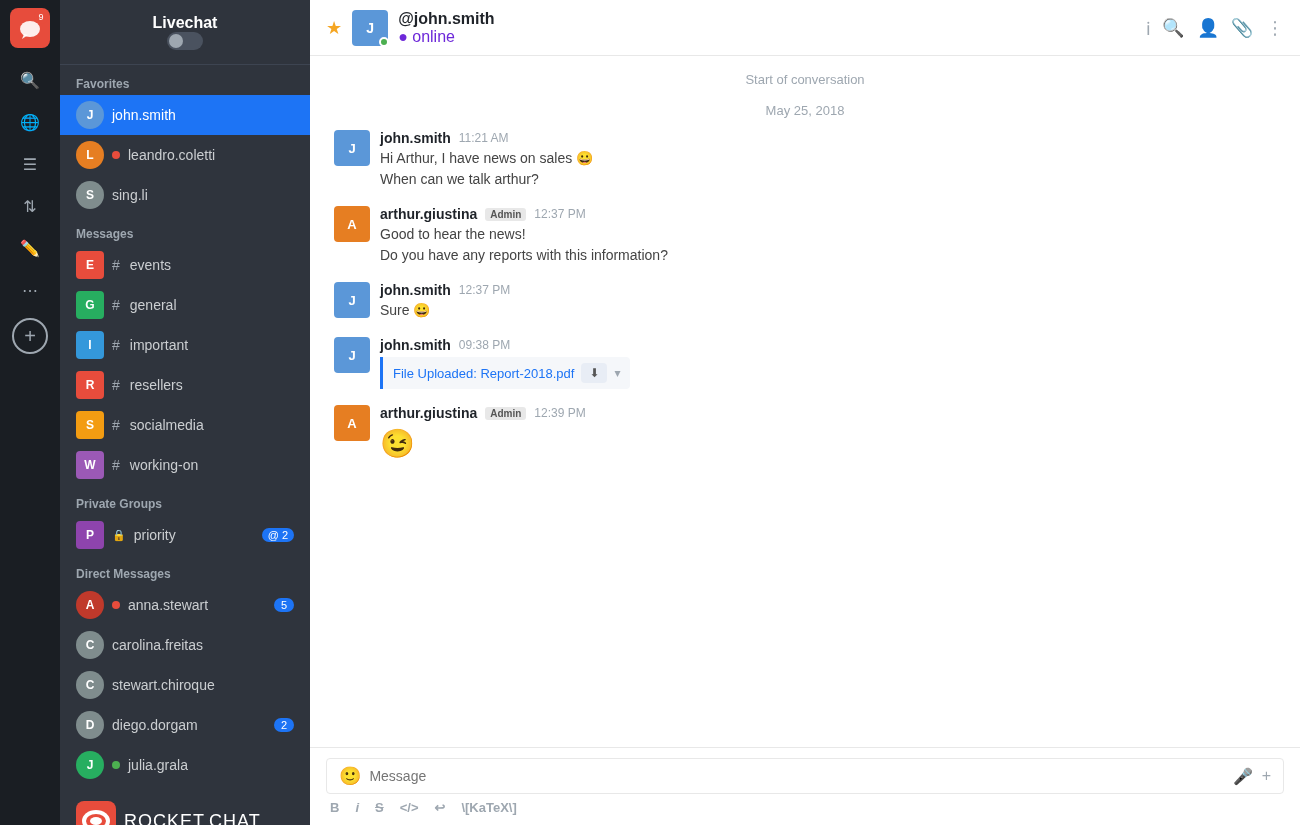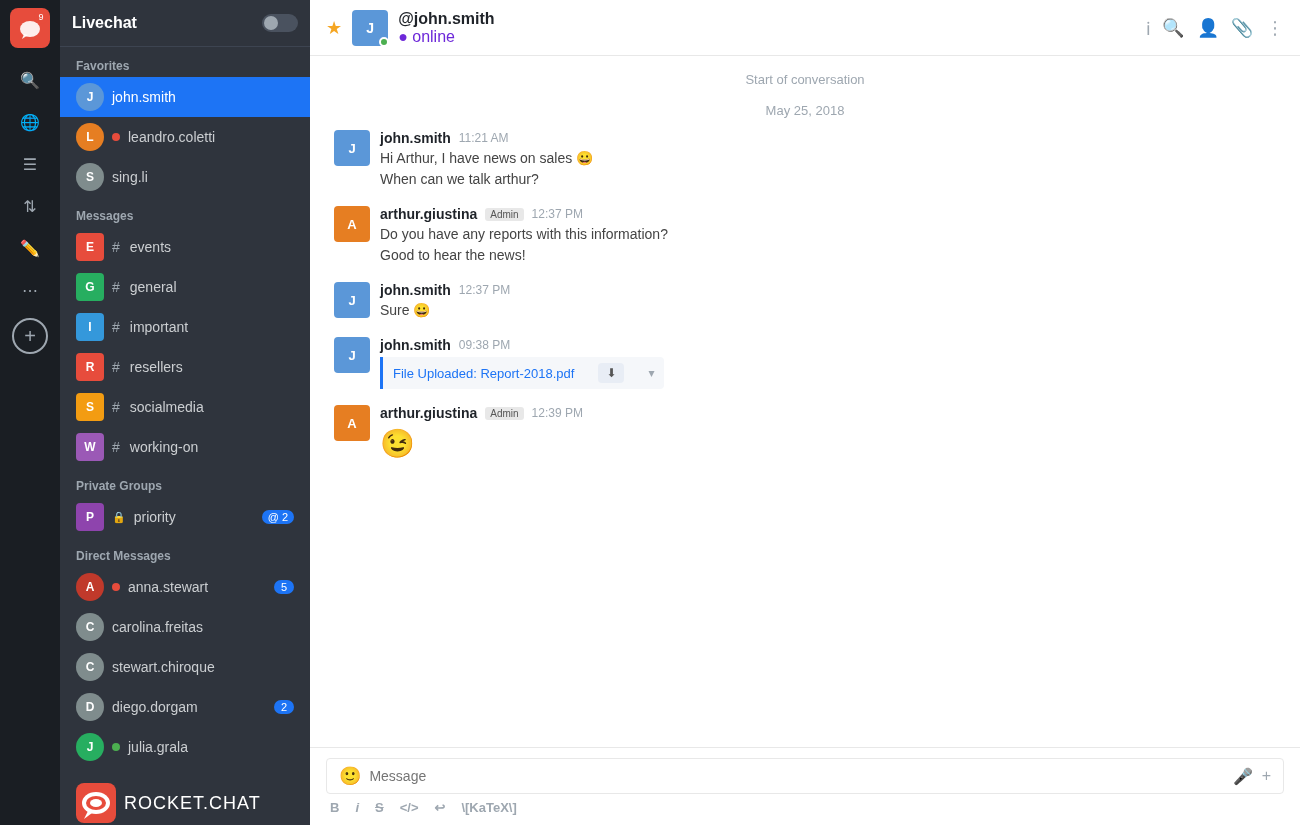--- a/index.html
+++ b/index.html
@@ -51,22 +51,23 @@
     .sidebar {
       width: 250px;
       background: #2f343d;
       display: flex;
       flex-direction: column;
       flex-shrink: 0;
       overflow-y: auto;
     }
     .sidebar-header {
       display: flex; align-items: center; justify-content: space-between;
-      padding: 14px 12px;
+      padding: 14px 28px;
       border-bottom: 1px solid #3d4451;
+      flex-direction: column;
     }
     .sidebar-header-title {
       color: #fff; font-size: 16px; font-weight: 600;
     }
     .toggle-track {
       width: 36px; height: 18px;
       background: #4a525f;
       border-radius: 9px;
       position: relative;
       cursor: pointer;
@@ -217,26 +218,26 @@
       flex-shrink: 0;
       display: flex; align-items: center; justify-content: center;
       font-size: 13px; font-weight: 700; color: white;
     }
     .msg-content { flex: 1; }
     .msg-header { display: flex; align-items: center; gap: 8px; margin-bottom: 2px; }
     .msg-name { font-size: 14px; font-weight: 600; color: #1f2329; }
     .msg-time { font-size: 12px; color: #9ea7b0; }
     .admin-badge {
       background: #e8e8e8; color: #555; font-size: 10px;
-      padding: 1px 5px; border-radius: 3px; font-weight: 400;
+      padding: 1px 5px; border-radius: 3px; font-weight: 700;
     }
     .msg-text { font-size: 14px; color: #444; line-height: 1.5; }
 
     .file-attachment {
-      display: flex; align-items: center; gap: 24px;
+      display: flex; align-items: center; gap: 7px;
       border-left: 3px solid #1d74f5;
       padding: 6px 10px;
       background: #f5f7fa;
       border-radius: 0 4px 4px 0;
       margin-top: 4px;
       width: fit-content;
     }
     .file-name { font-size: 13px; color: #1d74f5; font-weight: 500; }
     .file-download-btn {
       background: #e8edf5; border: none; border-radius: 4px;
@@ -444,22 +445,22 @@
     </div>
 
     <div class="message-group">
       <div class="msg-avatar" style="background:#e67e22">A</div>
       <div class="msg-content">
         <div class="msg-header">
           <span class="msg-name">arthur.giustina</span>
           <span class="admin-badge">Admin</span>
           <span class="msg-time">12:37 PM</span>
         </div>
+        <div class="msg-text">Good to hear the news!</div>
         <div class="msg-text">Do you have any reports with this information?</div>
-        <div class="msg-text">Good to hear the news!</div>
       </div>
     </div>
 
     <div class="message-group">
       <div class="msg-avatar" style="background:#5b97d8">J</div>
       <div class="msg-content">
         <div class="msg-header">
           <span class="msg-name">john.smith</span>
           <span class="msg-time">12:37 PM</span>
         </div>

